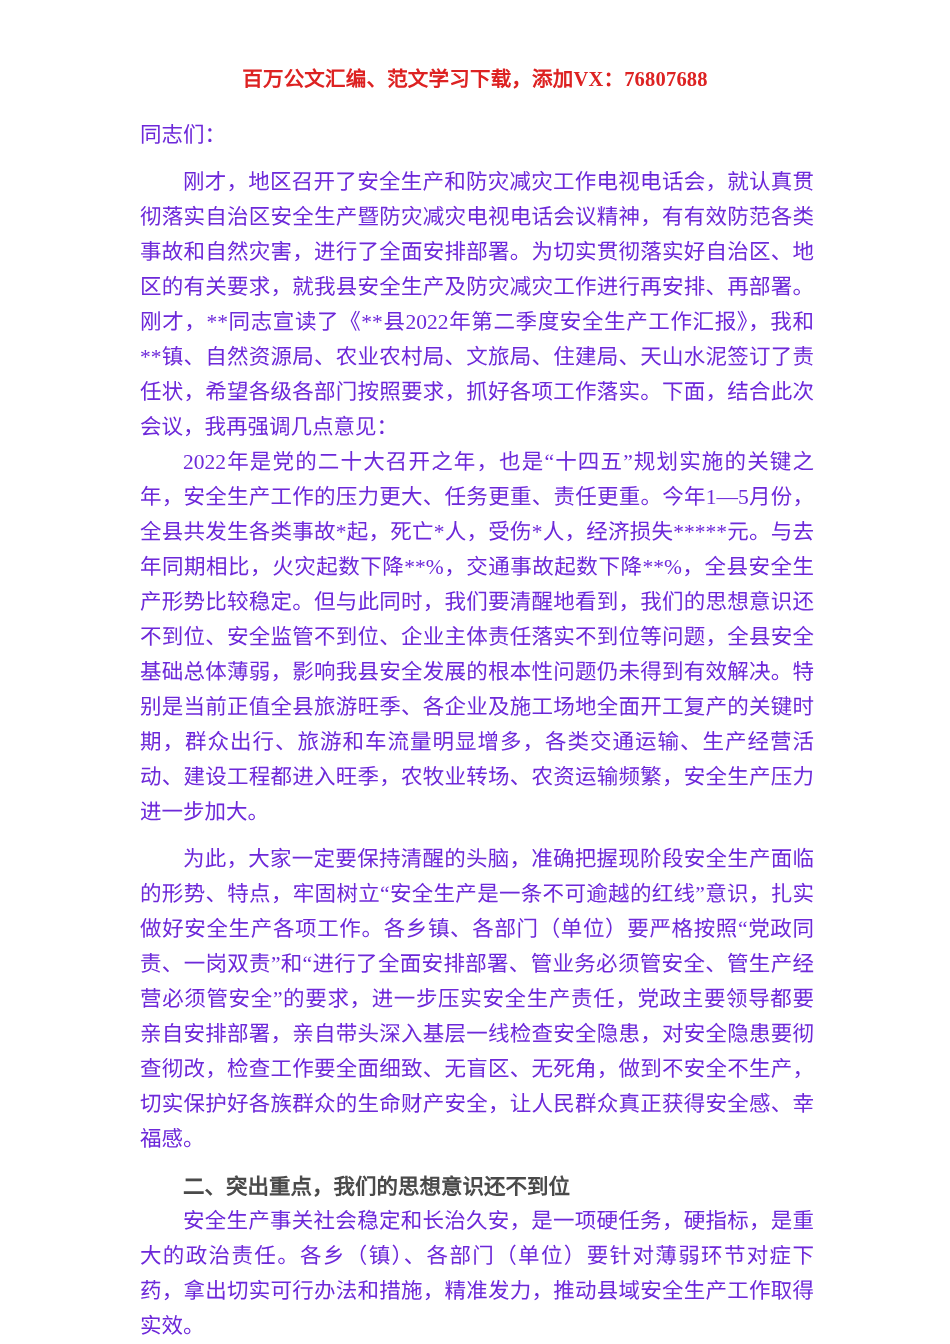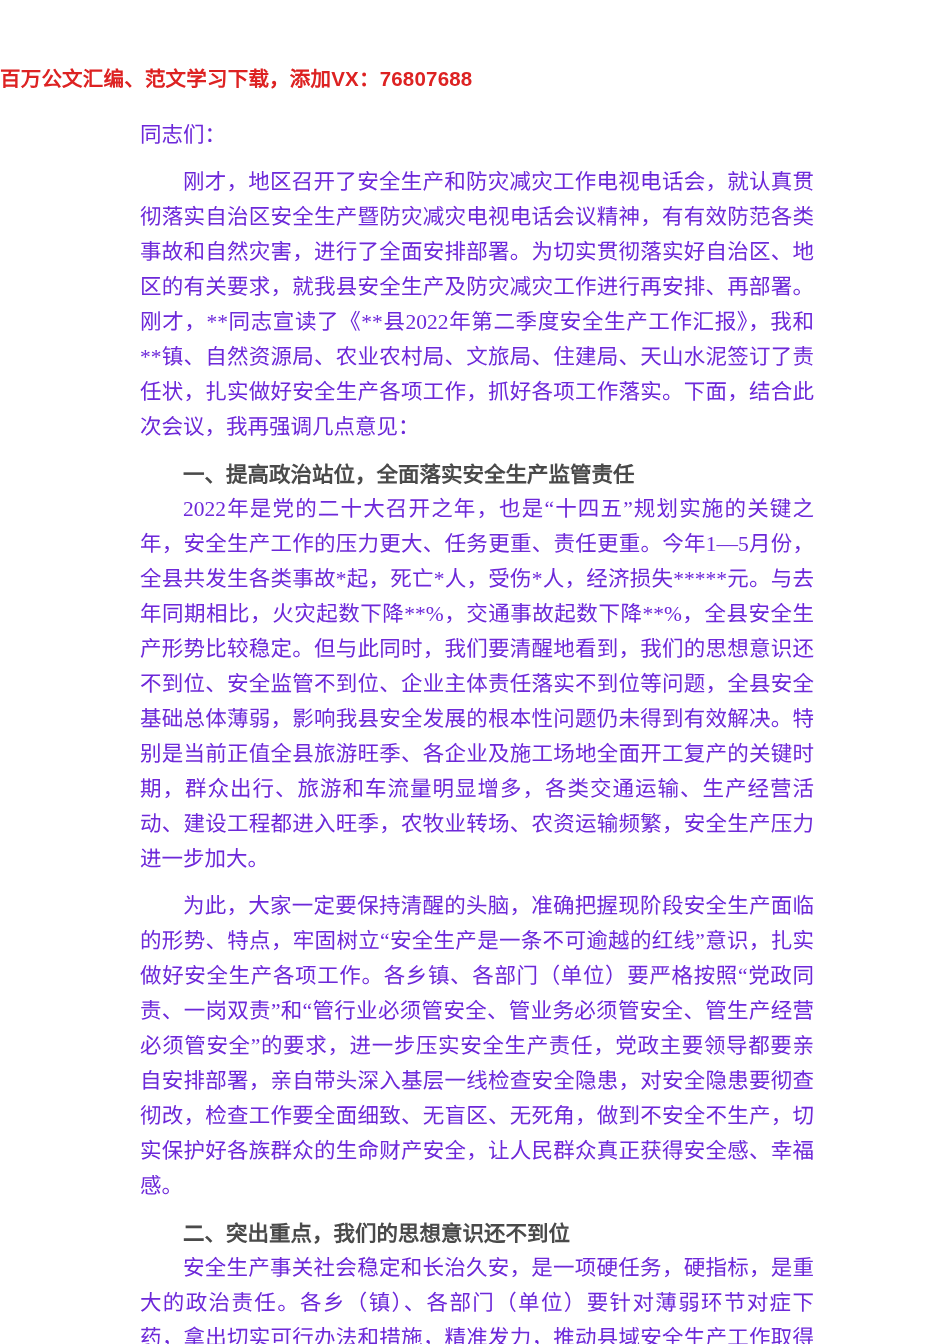--- a/index.html
+++ b/index.html
@@ -17,22 +17,23 @@
     height: 1344px;
     background: #ffffff;
     overflow: hidden;
     box-sizing: border-box;
   }
   .watermark {
     position: absolute;
     top: 62px;
     left: 0;
     width: 950px;
+    text-align: center;
     color: #dd2222;
-    font-family: Liberation Sans, sans-serif;
+    font-family: Liberation Serif, serif;
     font-size: 20.5px;
     font-weight: 700;
     letter-spacing: 0.2px;
     white-space: nowrap;
   }
   .body-col {
     position: absolute;
     left: 140px;
     top: 118px;
     width: 674px;
@@ -73,26 +74,25 @@
 <body>
 
 <div class="page">
 
   <div class="watermark">百万公文汇编、范文学习下载，添加VX：76807688</div>
 
   <div class="body-col">
 
     <p class="para">同志们：</p>
 
-    <p class="para indent gap">刚才，地区召开了安全生产和防灾减灾工作电视电话会，就认真贯彻落实自治区安全生产暨防灾减灾电视电话会议精神，有有效防范各类事故和自然灾害，进行了全面安排部署。为切实贯彻落实好自治区、地区的有关要求，就我县安全生产及防灾减灾工作进行再安排、再部署。刚才，**同志宣读了《**县2022年第二季度安全生产工作汇报》，我和**镇、自然资源局、农业农村局、文旅局、住建局、天山水泥签订了责任状，扎实做好安全生产各项工作，抓好各项工作落实。下面，结合此次会议，我再强调几点意见：</p>
+    <p class="para indent gap">刚才，地区召开了安全生产和防灾减灾工作电视电话会，就认真贯彻落实自治区安全生产暨防灾减灾电视电话会议精神，有有效防范各类事故和自然灾害，进行了全面安排部署。为切实贯彻落实好自治区、地区的有关要求，就我县安全生产及防灾减灾工作进行再安排、再部署。刚才，**同志宣读了《**县2022年第二季度安全生产工作汇报》，我和**镇、自然资源局、农业农村局、文旅局、住建局、天山水泥签订了责任状，希望各级各部门按照要求，抓好各项工作落实。下面，结合此次会议，我再强调几点意见：</p>
 
-    <h2 class="heading gap">一、提高政治站位，全面落实安全生产监管责任</h2>
 
     <p class="para indent">2022年是党的二十大召开之年，也是“十四五”规划实施的关键之年，安全生产工作的压力更大、任务更重、责任更重。今年1—5月份，全县共发生各类事故*起，死亡*人，受伤*人，经济损失*****元。与去年同期相比，火灾起数下降**%，交通事故起数下降**%，全县安全生产形势比较稳定。但与此同时，我们要清醒地看到，我们的思想意识还不到位、安全监管不到位、企业主体责任落实不到位等问题，全县安全基础总体薄弱，影响我县安全发展的根本性问题仍未得到有效解决。特别是当前正值全县旅游旺季、各企业及施工场地全面开工复产的关键时期，群众出行、旅游和车流量明显增多，各类交通运输、生产经营活动、建设工程都进入旺季，农牧业转场、农资运输频繁，安全生产压力进一步加大。</p>
 
-    <p class="para indent gap">为此，大家一定要保持清醒的头脑，准确把握现阶段安全生产面临的形势、特点，牢固树立“安全生产是一条不可逾越的红线”意识，扎实做好安全生产各项工作。各乡镇、各部门（单位）要严格按照“党政同责、一岗双责”和“管行业必须管安全、管业务必须管安全、管生产经营必须管安全”的要求，进一步压实安全生产责任，党政主要领导都要亲自安排部署，亲自带头深入基层一线检查安全隐患，对安全隐患要彻查彻改，检查工作要全面细致、无盲区、无死角，做到不安全不生产，切实保护好各族群众的生命财产安全，让人民群众真正获得安全感、幸福感。</p>
+    <p class="para indent gap">为此，大家一定要保持清醒的头脑，准确把握现阶段安全生产面临的形势、特点，牢固树立“安全生产是一条不可逾越的红线”意识，扎实做好安全生产各项工作。各乡镇、各部门（单位）要严格按照“党政同责、一岗双责”和“进行了全面安排部署、管业务必须管安全、管生产经营必须管安全”的要求，进一步压实安全生产责任，党政主要领导都要亲自安排部署，亲自带头深入基层一线检查安全隐患，对安全隐患要彻查彻改，检查工作要全面细致、无盲区、无死角，做到不安全不生产，切实保护好各族群众的生命财产安全，让人民群众真正获得安全感、幸福感。</p>
 
     <h2 class="heading gap">二、突出重点，我们的思想意识还不到位</h2>
 
     <p class="para indent"><span>安全生产事关社会稳定和长治久安，是一项硬任务，硬指标，是重大的政治责任。各乡（镇）、各部门（单位）要针对薄弱环节对症下药，拿出切实可行办法和措施，精准发力，推动县域安全生产工作取得实效。</span></p>
 
   </div>
 </div>
 
 </body></html>

